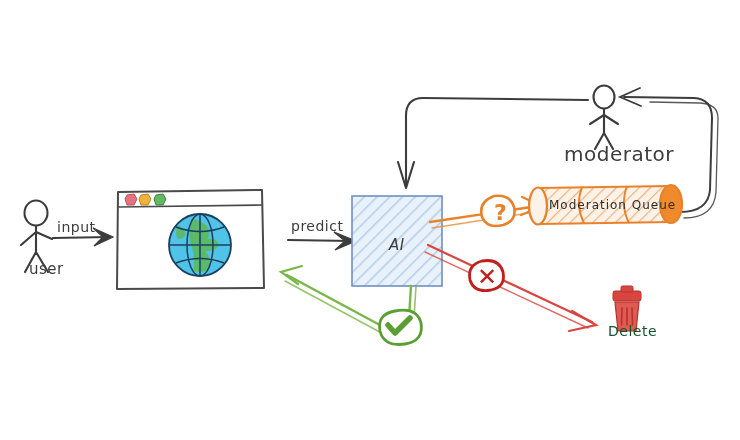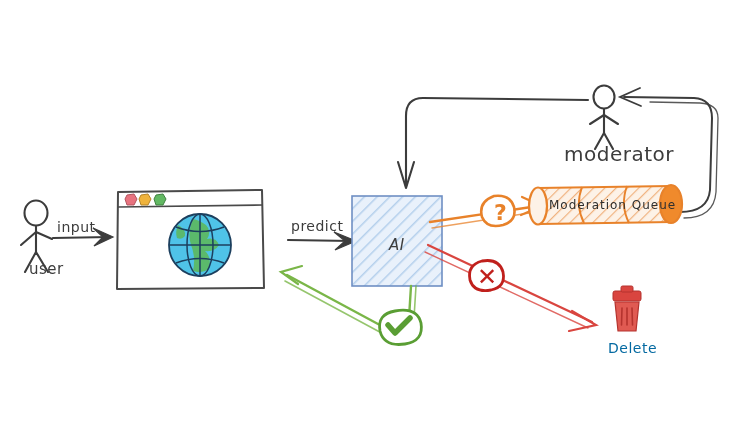--- a/index.html
+++ b/index.html
@@ -163,15 +163,15 @@
 
 
   <div class="lbl hand" style="left:564px;top:142px;font-size:20px;color:#3c3c3c;">moderator</div>
 
   <div class="lbl hand" style="left:549px;top:198px;font-size:12px;color:#2f2f2f;letter-spacing:1px;">Moderation Queue</div>
 
   <div class="lbl hand" style="left:494px;top:200px;font-size:22px;font-weight:bold;color:#e8822a;">?</div>
 
   <div class="lbl hand" style="left:477px;top:263px;font-size:24px;font-weight:bold;color:#c0201c;">✕</div>
 
-  <div class="lbl hand" style="left:608px;top:340px;font-size:14px;color:#0369a1;">Delete</div>
+  <div class="lbl hand" style="left:608px;top:323px;font-size:14px;color:#14532d;">Delete</div>
 
 </div>
 
 </body></html>

